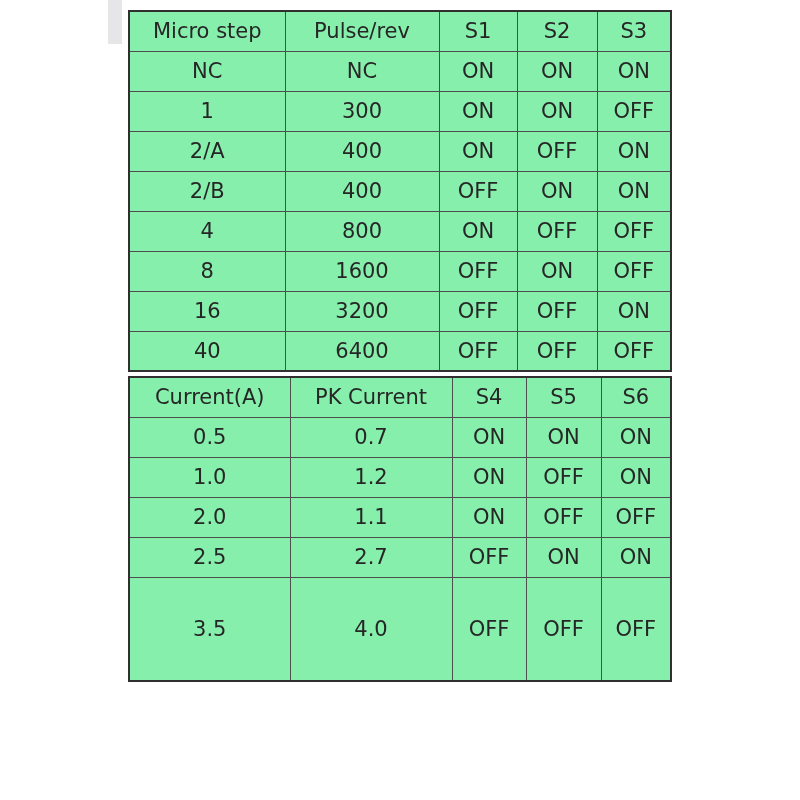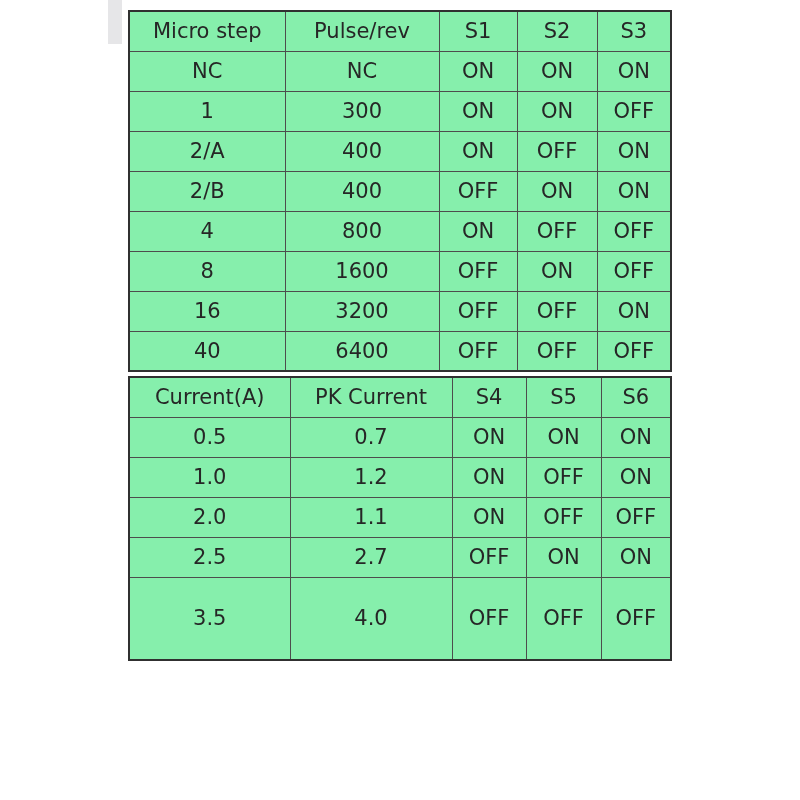--- a/index.html
+++ b/index.html
@@ -39,21 +39,21 @@
     text-align: center;
     vertical-align: middle;
     font-size: 21px;
     font-weight: normal;
     padding: 0;
     white-space: nowrap;
     overflow: hidden;
   }
   table.dip { border: 2px solid #303030; }
   table.dip tr { height: 40px; }
-  table.dip tr.tall { height: 83px; }
+  table.dip tr.tall { height: 104px; }
 </style>
 </head>
 <body>
 
 <div id="canvas">
 
   <div class="scan-strip"></div>
 
   <table class="dip" id="table-microstep">
     <colgroup>

